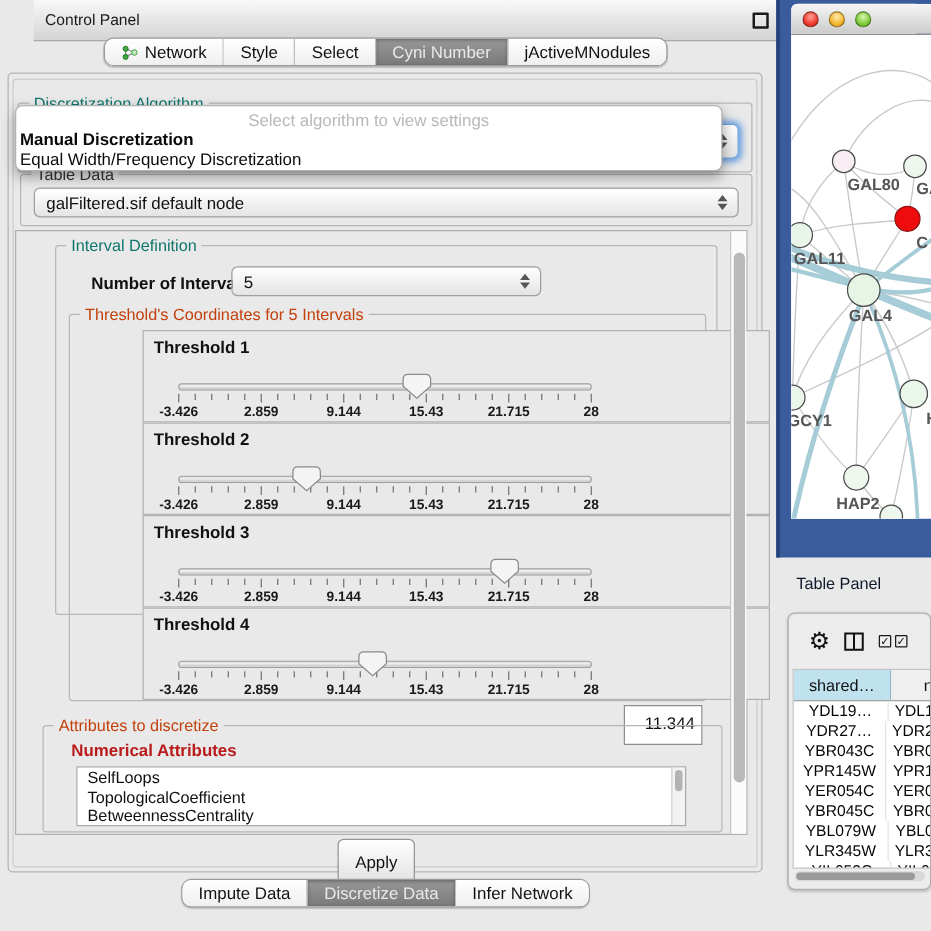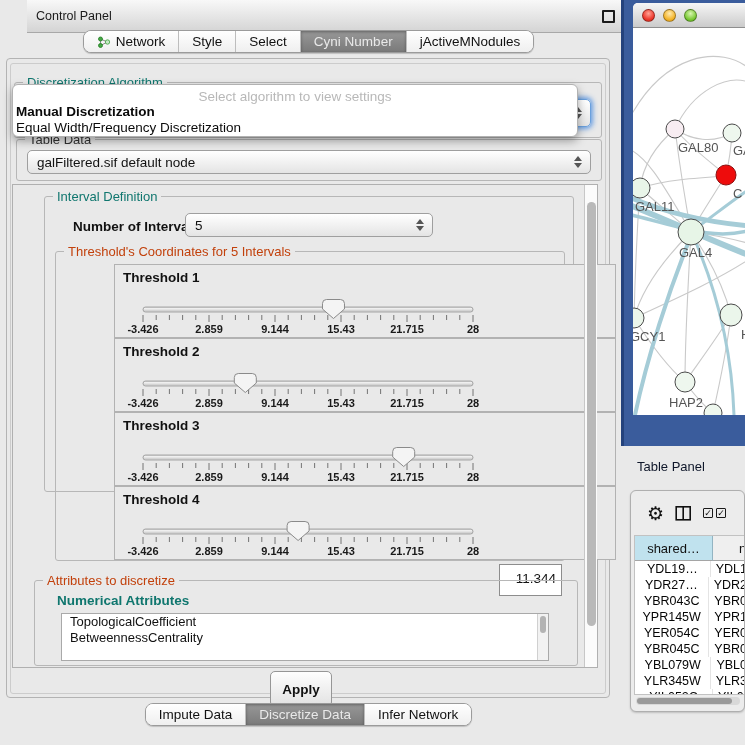--- a/index.html
+++ b/index.html
@@ -56,21 +56,21 @@
   .attr-list{background:#fff;border:1px solid #a9a9a9;overflow:hidden;font-size:13px;color:#111;}
   .attr-list .row{padding-left:8px;line-height:15.5px;white-space:nowrap;}
   .lscroll{position:absolute;right:0;top:0;bottom:0;width:10px;background:#f2f2f2;border-left:1px solid #d0d0d0;}
   .lthumb{position:absolute;left:1.5px;top:2px;width:6px;height:17px;background:#b3b3b3;border-radius:3px;}
 
   .btn{background:linear-gradient(#fefefe,#e2e2e2);border:1px solid #969696;border-radius:5px;
     font-size:13.5px;color:#111;display:flex;align-items:center;justify-content:center;}
 
   
   .net-frame{left:621px;top:0;width:124px;height:446px;background:#3a5c9c;border-left:3px solid #24427c;}
-  .net-window{left:633px;top:3px;width:100px;height:412px;background:#fff;border-radius:5px 0 0 0;}
+  .net-window{left:633px;top:3px;width:100px;height:412px;background:#fff;border-radius:5px 0 0 0;font-weight:bold;}
   .net-titlebar{left:0;top:0;width:112px;height:25px;background:linear-gradient(#f6f6f6,#cbcbcb);
     border-bottom:1px solid #8e8e8e;border-radius:5px 0 0 0;display:flex;align-items:center;gap:8px;padding-left:9px;}
   .light{width:13px;height:13px;border-radius:50%;border:1px solid rgba(0,0,0,.35);box-sizing:border-box;}
   .light.close{background:radial-gradient(circle at 50% 32%,#ffa396,#ee3b2f 62%,#b92012);}
   .light.min{background:radial-gradient(circle at 50% 32%,#ffeab0,#f4b62e 62%,#cf8d0a);}
   .light.zoom{background:radial-gradient(circle at 50% 32%,#d8f5b0,#7ecb3a 62%,#4c9c0c);}
   .net-canvas{left:0;top:25px;width:112px;height:387px;background:#fff;overflow:hidden;}
 
   .tp-title{font-size:13px;color:#0f172a;}
   .tp{left:630px;top:490px;width:115px;height:222px;background:#ececec;border:1px solid #afafaf;
@@ -344,32 +344,33 @@
               <path d="M 154.09768981098452 4.5 q 0 -4 4 -4 h 14 q 4 0 4 4 v 5.5 l -11 9.5 l -11 -9.5 z" fill="#f4f4f4" stroke="#8a8a8a" stroke-width="1"></path>
             </svg>
             <div class="tvalue">11.344</div>
           </div>
         </div>
     </div>
   </div>
 
   <div class="abs group" style="left:34px;top:580px;width:544px;height:86px;">
     <span class="group-title blue">Attributes to discretize</span>
-    <span class="abs" style="left:22px;top:12px;font-size:13.5px;font-weight:bold;color:#0f766e;">Numerical Attributes</span>
+    <span class="abs" style="left:22px;top:12px;font-size:13.5px;font-weight:bold;color:#b91c1c;">Numerical Attributes</span>
     <div class="abs attr-list" style="left:26px;top:32px;width:488px;height:48px;" id="attr-list">
 
+    <div class="row">SelfLoops</div>
         <div class="row">TopologicalCoefficient</div>
         <div class="row">BetweennessCentrality</div>
         <div class="lscroll">
           <div class="lthumb"></div>
         </div>
       </div>
   </div>
 
-  <div class="abs btn" style="left:270px;top:671px;width:62px;height:36px;font-weight:bold;">
+  <div class="abs btn" style="left:270px;top:671px;width:62px;height:36px;">
     <span>Apply</span>
   </div>
 
   <div class="abs tabrow" style="top:703px;">
     <div class="tabgroup" id="bottom-tabs">
         <div class="tab">
           <span>Impute Data</span>
         </div>
         <div class="tab selected">
           <span>Discretize Data</span>

